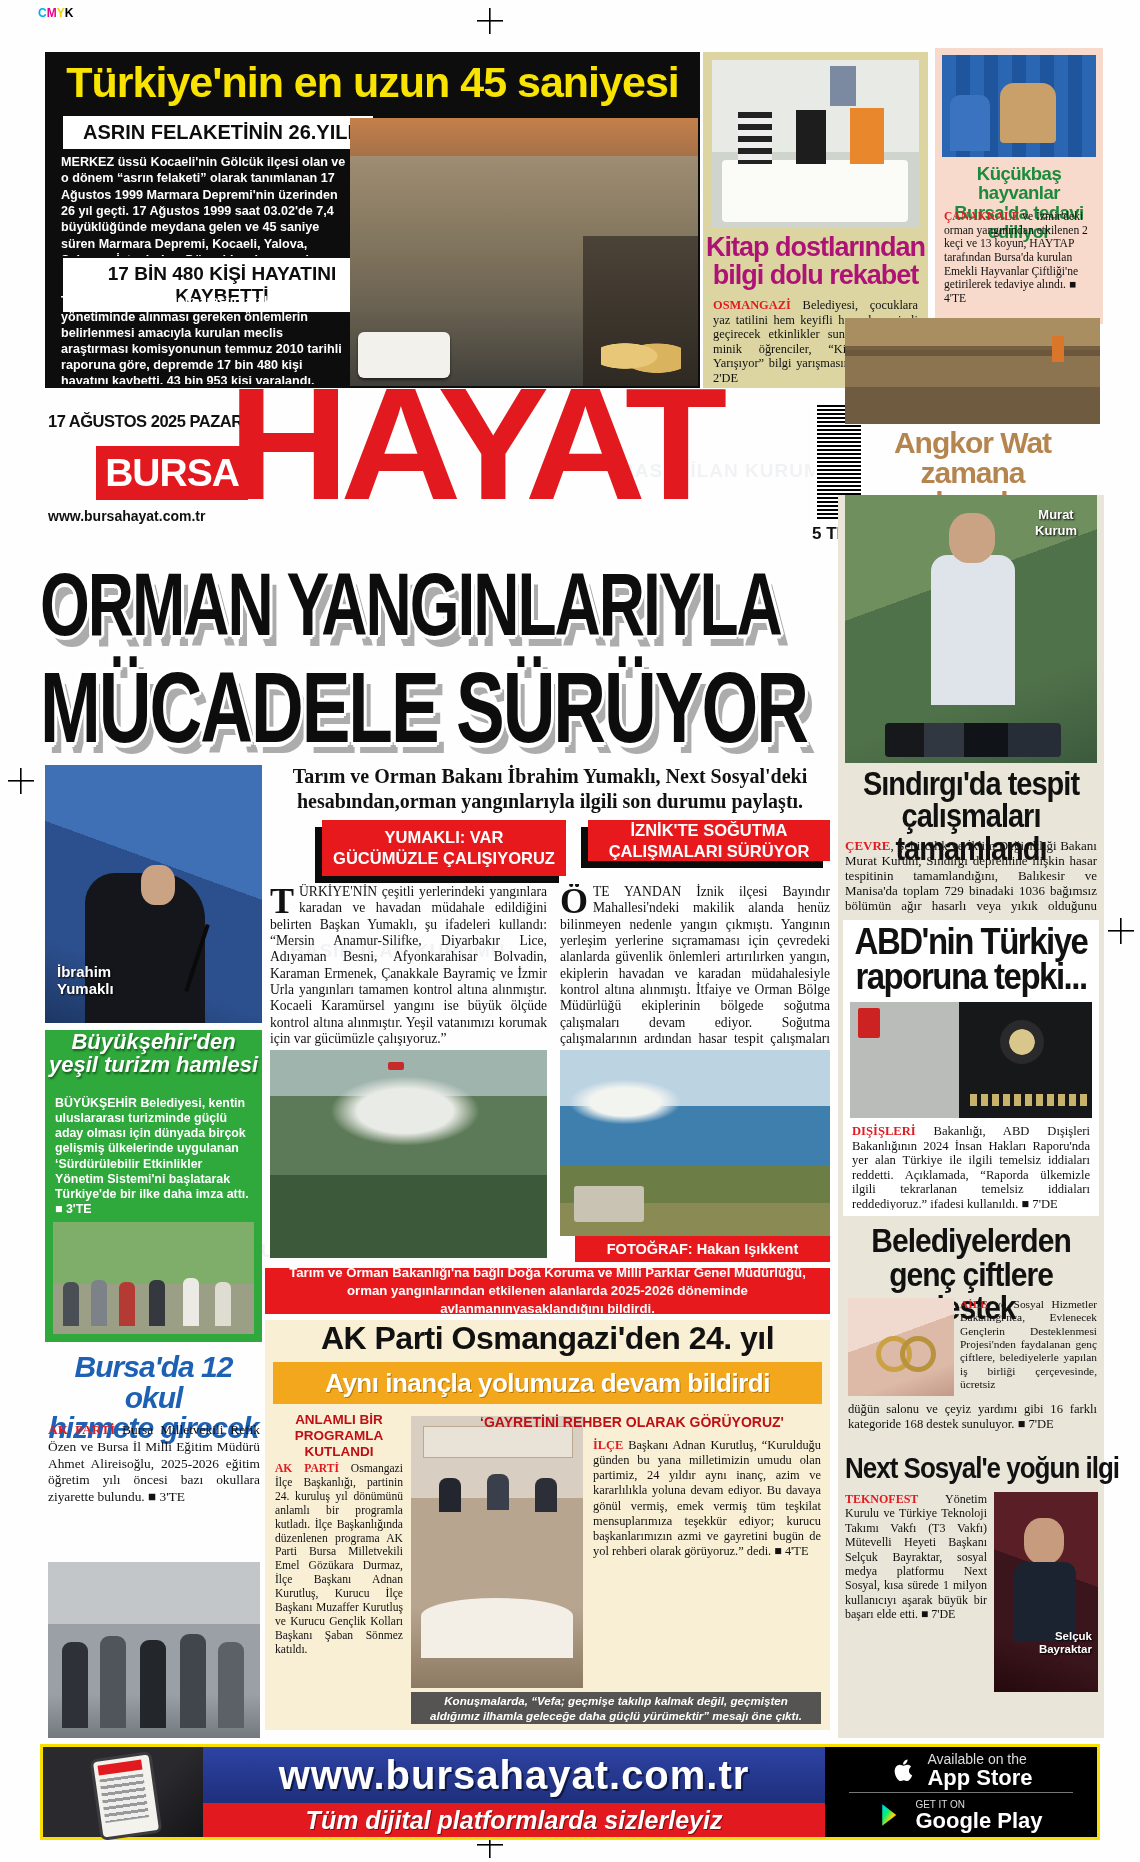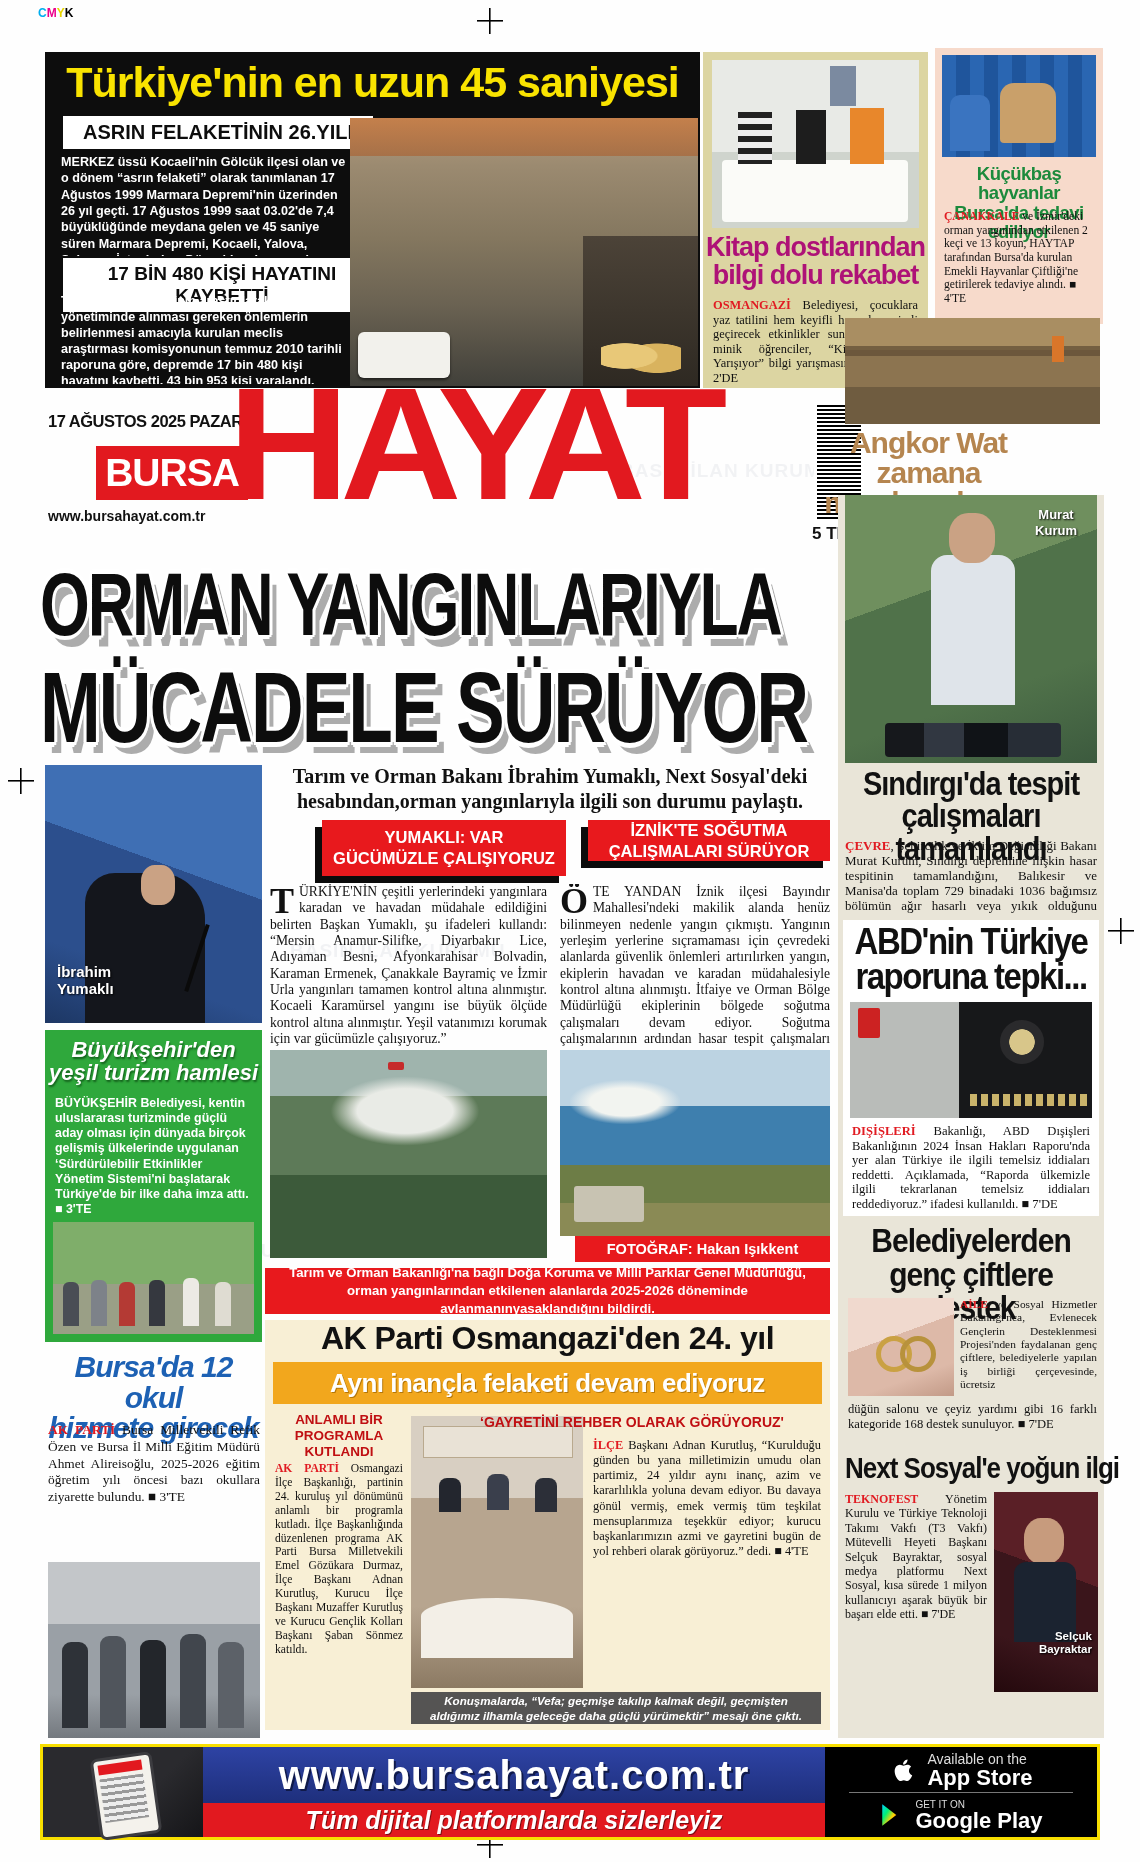--- a/index.html
+++ b/index.html
@@ -102,21 +102,21 @@
     <span style="font-size:39px;font-weight:bold;color:#fff;line-height:54px;letter-spacing:-1px;">BURSA</span>
   </div>
   <div class="abs" style="left:48px;top:508px;font-size:14px;font-weight:bold;">www.bursahayat.com.tr</div>
   <div class="abs barcode" style="left:814px;top:402px;width:44px;height:116px;border:3px solid #fff;"></div>
   <div class="abs" style="left:812px;top:524px;font-size:17px;font-weight:bold;">5 TL</div>
 
   <div class="photo" style="left:845px;top:318px;width:255px;height:106px;background:linear-gradient(180deg,#a98e62 0 30%,#8c7450 30% 65%,#6f5c40 65% 100%);">
     <div class="abs" style="left:0;top:28px;width:100%;height:10px;background:#5e4c33;opacity:.7;"></div>
     <div class="abs" style="right:36px;top:18px;width:12px;height:26px;background:#d9762a;"></div>
   </div>
-  <div class="abs ctr" style="left:801px;top:428px;width:255px;font-size:30px;line-height:1.0;font-weight:bold;color:#b5854f;letter-spacing:-1px;">
+  <div class="abs ctr" style="left:845px;top:428px;width:255px;font-size:30px;line-height:1.0;font-weight:bold;color:#b5854f;letter-spacing:-1px;">
     <div>Angkor Wat zamana</div>
     <div>meydan okuyor</div>
   </div>
   <div class="abs serif clip just" style="left:845px;top:494px;width:255px;height:84px;font-size:12.6px;line-height:1.16;">
     <span class="lead serif">KAMBOÇYA'NIN</span><span> kuzeyindeki Siem Reap eyaletinde bulunan Angkor, Güneydoğu Asya'nın en önemli arkeolojik alanlarından biridir. Kamboçya'nın güzelliklerini seyahat fotoğrafçısı Özlem Büyükkeven kareleriyle sayfamıza taşıdı. ■ 12'DE</span>
   </div>
 
   <div class="abs outline-head condY" style="left:40px;top:552px;width:692px;font-size:64px;transform:scaleY(1.40);">ORMAN YANGINLARIYLA</div>
   <div class="abs outline-head condY" style="left:40px;top:650px;width:692px;font-size:73px;transform:scaleY(1.38);">MÜCADELE SÜRÜYOR</div>
   <div class="abs serif ctr b" style="left:268px;top:764px;width:564px;font-size:20px;line-height:1.25;">Tarım ve Orman Bakanı İbrahim Yumaklı, Next Sosyal'deki hesabından,orman yangınlarıyla ilgili son durumu paylaştı.</div>
@@ -151,41 +151,41 @@
   <div class="photo" style="left:560px;top:1050px;width:270px;height:186px;background:linear-gradient(180deg,#bcd3e2 0 30%,#3e7fae 30% 62%,#6d7d46 62% 82%,#8a8a55 82% 100%);">
     <div class="abs" style="left:10px;top:30px;width:110px;height:44px;background:radial-gradient(ellipse,#f2f4f0 0 45%,transparent 72%);"></div>
     <div class="abs" style="left:14px;bottom:14px;width:70px;height:36px;background:#c8c3b2;border-radius:3px;"></div>
   </div>
   <div class="abs ctr" style="left:575px;top:1236px;width:255px;height:26px;background:#e8191d;color:#fff;font-weight:bold;font-size:14.5px;line-height:26px;">FOTOĞRAF: Hakan Işıkkent</div>
 
   <div class="abs ctr" style="left:265px;top:1268px;width:565px;height:46px;background:#e8191d;color:#fff;font-weight:bold;font-size:13.2px;line-height:1.35;display:flex;align-items:center;justify-content:center;padding:0 10px;box-sizing:border-box;">Tarım ve Orman Bakanlığı'na bağlı Doğa Koruma ve Milli Parklar Genel Müdürlüğü, orman yangınlarından etkilenen alanlarda 2025-2026 döneminde avlanmanınyasaklandığını bildirdi.</div>
 
   <div class="abs" style="left:265px;top:1320px;width:565px;height:410px;background:#f8efd5;">
     <div class="ctr" style="font-size:32px;font-weight:bold;letter-spacing:-0.5px;">AK Parti Osmangazi'den 24. yıl mesajı:</div>
-    <div class="abs ctr" style="left:8px;top:42px;width:549px;height:42px;background:#f2a71d;color:#fff;font-weight:bold;font-size:26px;line-height:42px;letter-spacing:-0.5px;text-shadow:1px 1px 0 #b57708;">Aynı inançla felaketi devam ediyoruz</div>
+    <div class="abs ctr" style="left:8px;top:42px;width:549px;height:42px;background:#f2a71d;color:#fff;font-weight:bold;font-size:26px;line-height:42px;letter-spacing:-0.5px;text-shadow:1px 1px 0 #b57708;">Aynı inançla yolumuza devam bildirdi</div>
     <div class="abs ctr" style="left:10px;top:92px;width:128px;color:#c00f12;font-weight:bold;font-size:13.5px;line-height:1.2;">ANLAMLI BİR PROGRAMLA KUTLANDI</div>
     <div class="abs serif clip just" style="left:10px;top:142px;width:128px;height:260px;font-size:11.6px;line-height:1.2;">
       <span class="lead serif">AK PARTİ</span><span> Osmangazi İlçe Başkanlığı, partinin 24. kuruluş yıl dönümünü anlamlı bir programla kutladı. İlçe Başkanlığında düzenlenen programa AK Parti Bursa Milletvekili Emel Gözükara Durmaz, İlçe Başkanı Adnan Kurutluş, Kurucu İlçe Başkanı Muzaffer Kurutluş ve Kurucu Gençlik Kolları Başkanı Şaban Sönmez katıldı.</span>
     </div>
     <div class="photo" style="left:146px;top:96px;width:172px;height:272px;background:linear-gradient(180deg,#d8cfc2 0 30%,#b7a58f 30% 70%,#8c7a63 100%);">
       <div class="abs" style="left:12px;top:10px;width:148px;height:30px;background:#e9e2d6;border:1px solid #b9a98e;"></div>
       <div class="abs" style="left:10px;bottom:30px;width:152px;height:60px;background:#f3efe7;border-radius:50% 50% 0 0/30% 30% 0 0;"></div>
       <div class="abs" style="left:28px;top:62px;width:22px;height:34px;background:#23262e;border-radius:8px 8px 0 0;"></div>
       <div class="abs" style="left:76px;top:58px;width:22px;height:36px;background:#3a3f4c;border-radius:8px 8px 0 0;"></div>
       <div class="abs" style="left:124px;top:62px;width:22px;height:34px;background:#2c2f38;border-radius:8px 8px 0 0;"></div>
     </div>
     <div class="abs ctr" style="left:176px;top:94px;width:382px;color:#c00f12;font-weight:bold;font-size:14px;">‘GAYRETİNİ REHBER OLARAK GÖRÜYORUZ'</div>
     <div class="abs serif clip just" style="left:328px;top:118px;width:228px;height:250px;font-size:12.4px;line-height:1.22;">
       <span class="lead serif">İLÇE</span><span> Başkanı Adnan Kurutluş, “Kurulduğu günden bu yana milletimizin umudu olan partimiz, 24 yıldır aynı inanç, azim ve kararlılıkla yoluna devam ediyor. Bu davaya gönül vermiş, emek vermiş tüm teşkilat mensuplarımıza teşekkür ediyor; kurucu başkanlarımızın azmi ve gayretini bugün de yol rehberi olarak görüyoruz.” dedi. ■ 4'TE</span>
     </div>
     <div class="abs ctr" style="left:146px;top:372px;width:410px;height:32px;background:rgba(70,70,72,.92);color:#fff;font-style:italic;font-weight:bold;font-size:11.6px;line-height:1.3;display:flex;align-items:center;justify-content:center;padding:0 8px;box-sizing:border-box;">Konuşmalarda, “Vefa; geçmişe takılıp kalmak değil, geçmişten aldığımız ilhamla geleceğe daha güçlü yürümektir” mesajı öne çıktı.</div>
   </div>
 
   <div class="abs" style="left:45px;top:1030px;width:217px;height:312px;background:#2fa83c;">
-    <div class="ctr" style="padding-top:8px;font-size:22px;line-height:1.05;font-weight:bold;font-style:italic;color:#fff;text-shadow:1px 2px 2px #14601c;">
+    <div class="ctr" style="font-size:22px;line-height:1.05;font-weight:bold;font-style:italic;color:#fff;text-shadow:1px 2px 2px #14601c;">
       <div>Büyükşehir'den</div>
       <div>yeşil turizm hamlesi</div>
     </div>
     <div class="abs clip" style="left:10px;top:66px;width:197px;height:122px;color:#fff;font-weight:bold;font-size:12.4px;line-height:1.22;">
       <span>BÜYÜKŞEHİR</span><span> Belediyesi, kentin uluslararası turizminde güçlü aday olması için dünyada birçok gelişmiş ülkelerinde uygulanan ‘Sürdürülebilir Etkinlikler Yönetim Sistemi'ni başlatarak Türkiye'de bir ilke daha imza attı.  ■ 3'TE</span>
     </div>
     <div class="photo" style="left:8px;top:192px;width:201px;height:112px;background:linear-gradient(180deg,#7fae6a 0 55%,#9a9f86 55% 100%);">
       <div class="abs" style="left:10px;bottom:8px;width:16px;height:44px;background:#4a4e55;border-radius:6px 6px 0 0;"></div>
       <div class="abs" style="left:38px;bottom:8px;width:16px;height:46px;background:#7d8289;border-radius:6px 6px 0 0;"></div>
       <div class="abs" style="left:66px;bottom:8px;width:16px;height:44px;background:#b43a34;border-radius:6px 6px 0 0;"></div>

